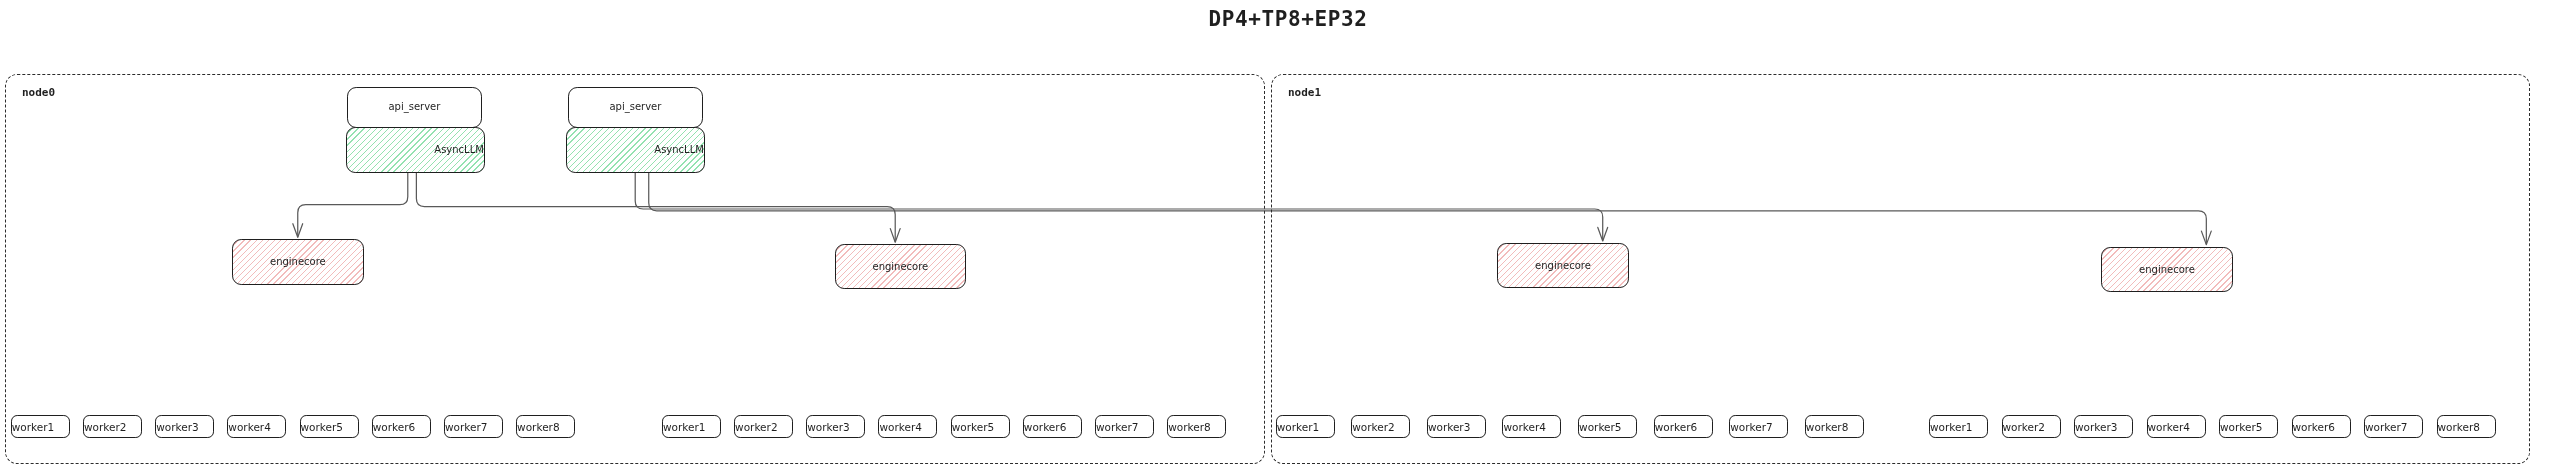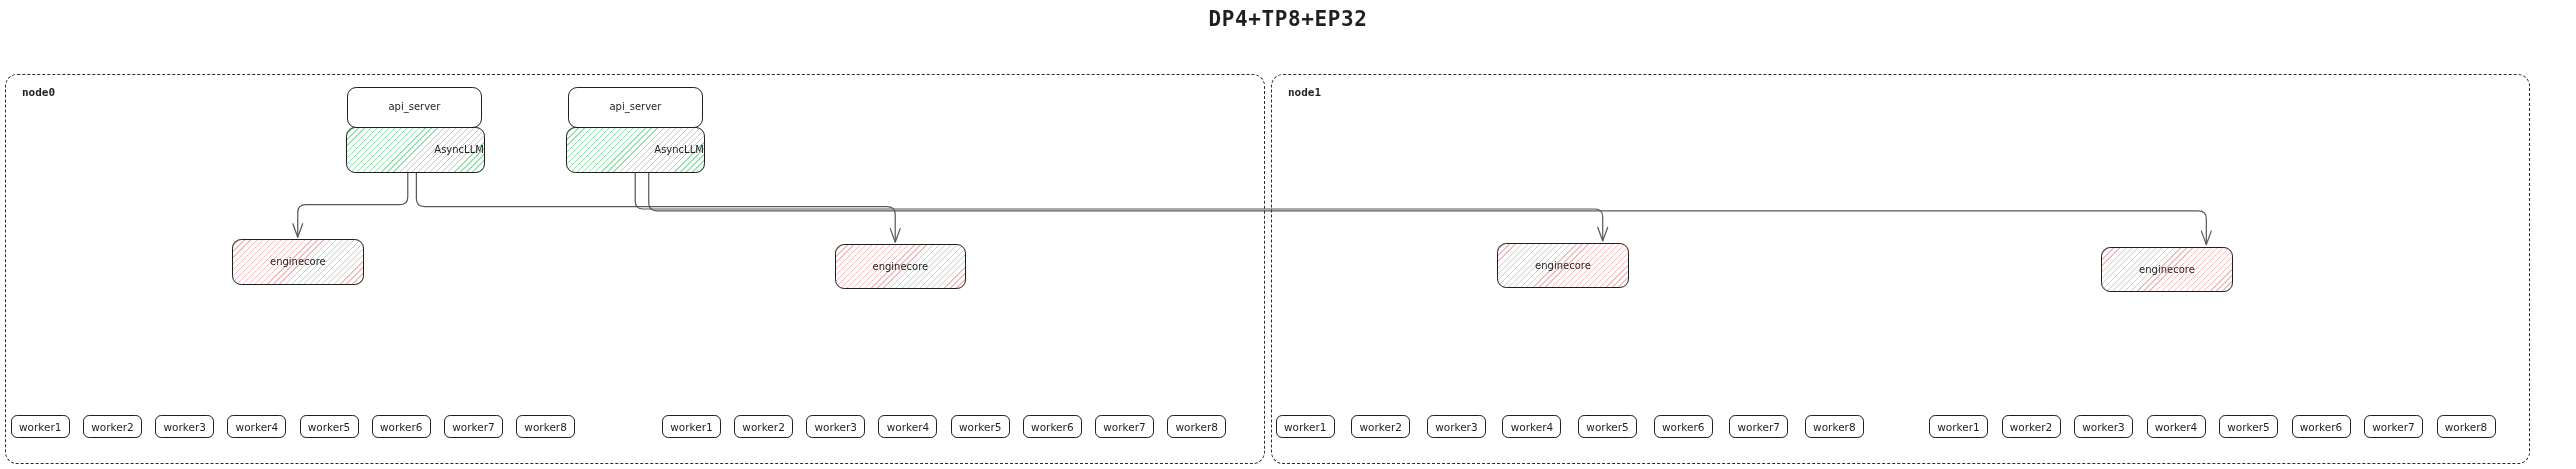--- a/index.html
+++ b/index.html
@@ -20,21 +20,21 @@
   .box{position:absolute;border:1.7px solid var(--border);background:#fff;
        display:flex;align-items:center;justify-content:center;
        font-size:10px;line-height:1;}
   .box.rounded{border-radius:9.2px;}
   .async{background-image:repeating-linear-gradient(135deg,
           rgba(0,0,0,0) 0px, rgba(0,0,0,0) 3.4px, var(--async-hatch) 3.4px, var(--async-hatch) 4.3px);justify-content:flex-end;}
   .engine{background-image:repeating-linear-gradient(135deg,
           rgba(0,0,0,0) 0px, rgba(0,0,0,0) 3.4px, var(--engine-hatch) 3.4px, var(--engine-hatch) 4.3px);}
   .worker-row{position:absolute;display:flex;}
   .worker{border:1.5px solid var(--border);border-radius:6.2px;background:#fff;
-          width:59px;height:23.4px;display:flex;align-items:center;justify-content:center;
+          width:59px;height:23.4px;display:flex;align-items:center;
           font-size:10.5px;box-sizing:border-box;flex:none;}
 </style>
 </head>
 <body>
 
 <div class="canvas">
 
   <div class="title">DP4+TP8+EP32</div>
 
   <svg class="wires" viewBox="0 0 4188 763" width="2576" height="469" aria-hidden="true">

